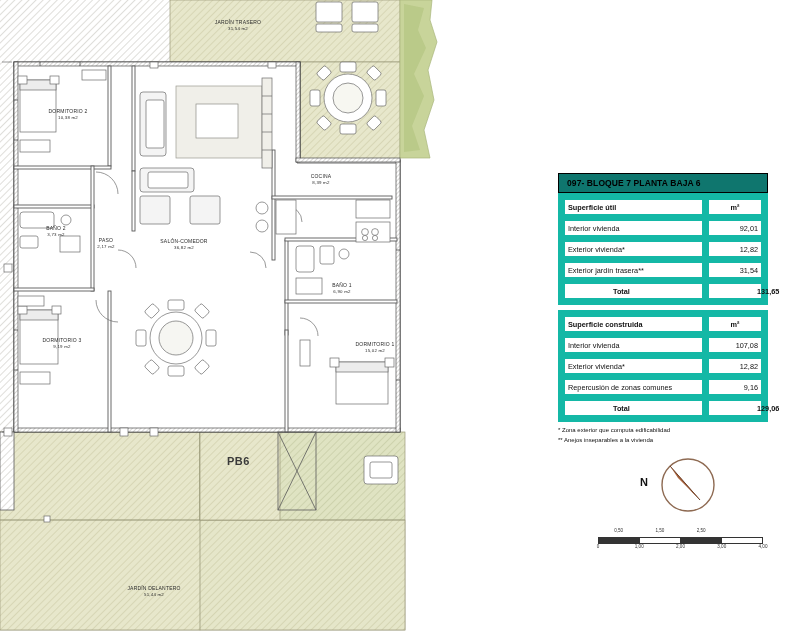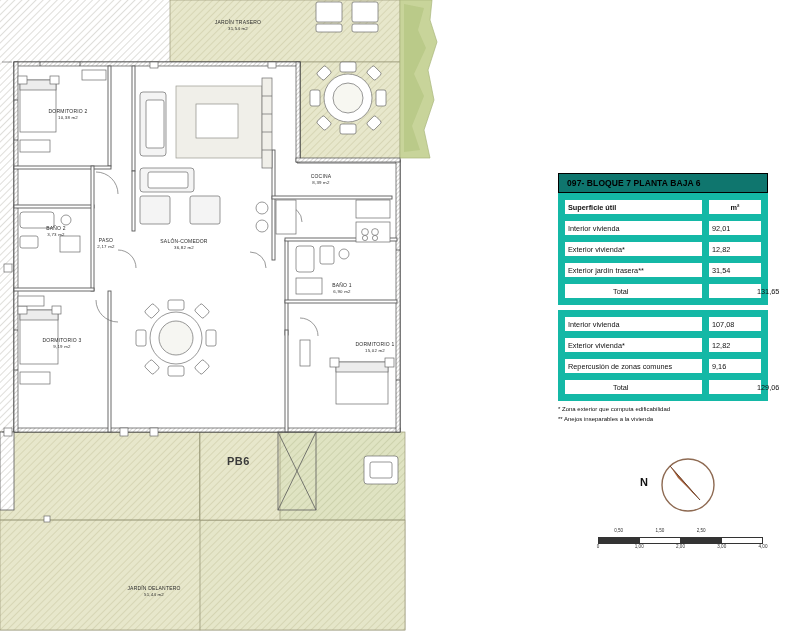--- a/index.html
+++ b/index.html
@@ -26,24 +26,24 @@
     font-size:8.5px;font-weight:bold;letter-spacing:.1px;color:#000;
   }
   table.tbl{
     border-collapse:collapse;width:100%;table-layout:fixed;
     font-size:7.3px;color:#111;
   }
   table.tbl td{
     border:7px solid #14b8a6;padding:1.5px 3px;height:11px;
     vertical-align:middle;
   }
-  table.tbl td.num{width:46px;}
+  table.tbl td.num{text-align:right;width:46px;}
   table.tbl td.hd{font-weight:bold;}
   table.tbl td.hdnum{font-weight:bold;text-align:center;}
-  table.tbl tr.total td{font-weight:normal;padding-left:48px;}
+  table.tbl tr.total td{font-weight:bold;padding-left:48px;}
   .gap{height:5px;}
   .notes{margin-top:4px;font-size:6px;line-height:1.6;color:#111;}
   
   #compass{position:absolute;left:640px;top:452px;width:90px;height:70px;}
   .nlet{position:absolute;left:0px;top:24px;font-size:11px;font-weight:bold;color:#111;}
   
   #scale{position:absolute;left:598px;top:528px;width:165px;}
   .scale-nums-top{position:relative;height:9px;font-size:4.6px;color:#333;}
   .scale-nums-top span{position:absolute;top:0;transform:translateX(-50%);}
   .scale-nums-bot{position:relative;height:9px;font-size:4.6px;color:#333;}
@@ -351,20 +351,24 @@
         <td class="num">131,65</td>
       </tr>
     </tbody>
   </table>
 
   <div class="gap"></div>
 
   <table class="tbl">
     <tbody>
       <tr>
+        <td class="hd">Superficie construida</td>
+        <td class="hdnum num">m²</td>
+      </tr>
+      <tr>
         <td>Interior vivienda</td>
         <td class="num">107,08</td>
       </tr>
       <tr>
         <td>Exterior vivienda*</td>
         <td class="num">12,82</td>
       </tr>
       <tr>
         <td>Repercusión de zonas comunes</td>
         <td class="num">9,16</td>

